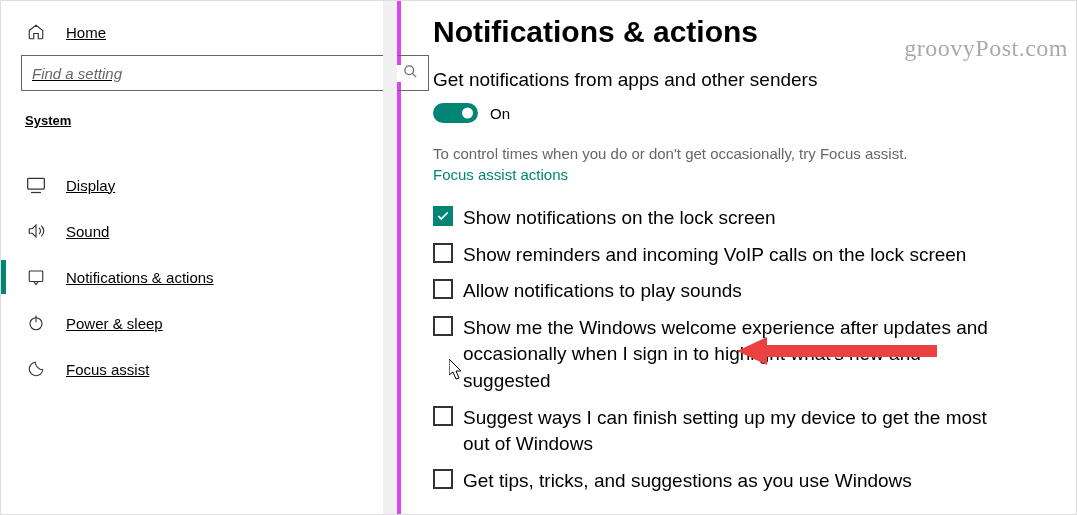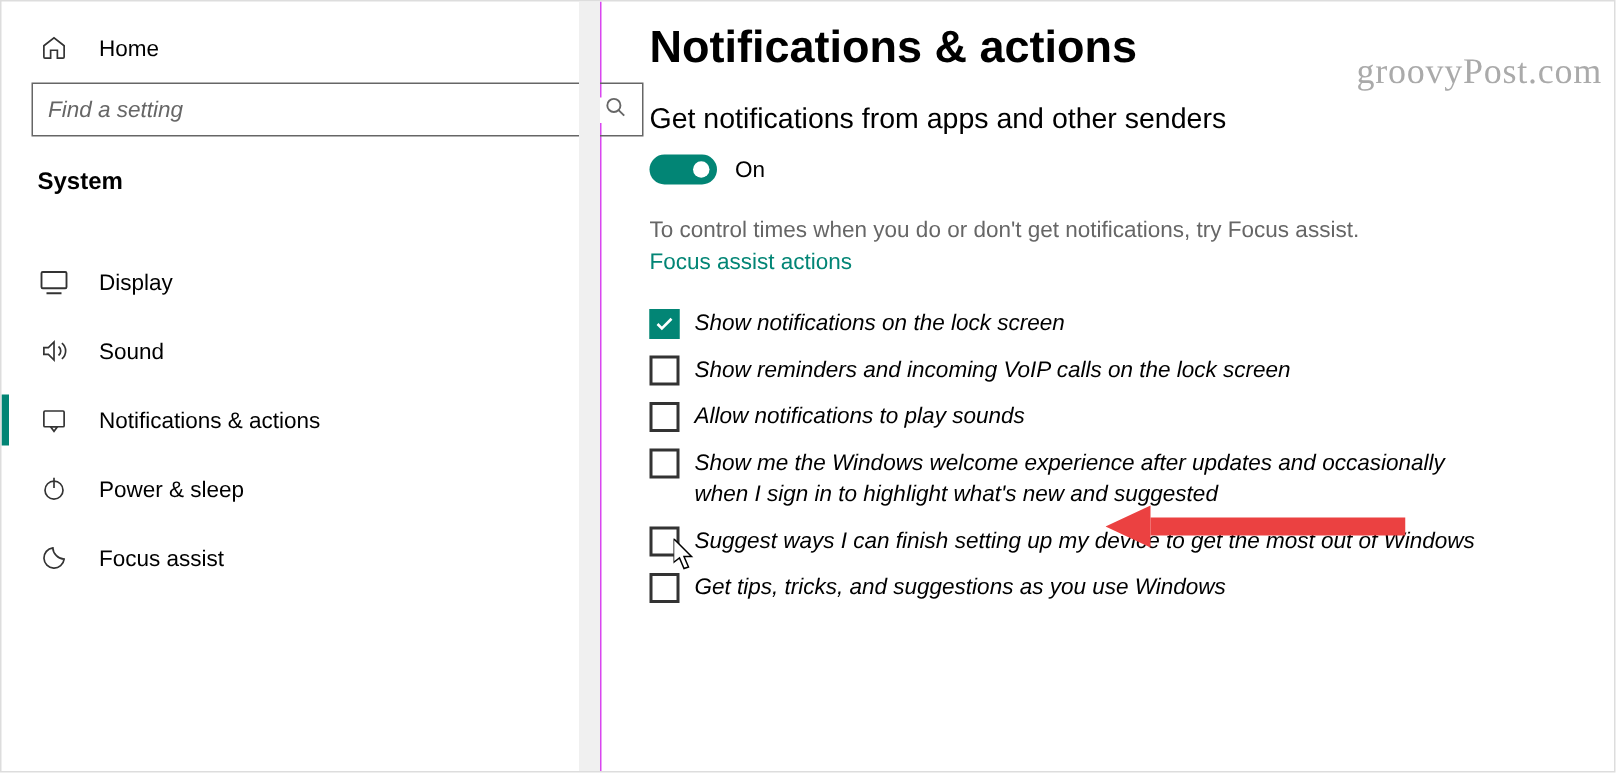--- a/index.html
+++ b/index.html
@@ -15,23 +15,24 @@
     }
     .container {
       display: flex;
       width: 100%;
       height: 100%;
       position: relative;
     }
     .sidebar {
       width: 400px;
       padding: 8px 20px;
-      border-right: 1px solid #d946ef;
+      border-right: 4px solid #d946ef;
       height: 100%;
       position: relative;
+      text-decoration: underline;
     }
     .sidebar-item {
       display: flex;
       align-items: center;
       height: 46px;
       cursor: pointer;
       padding-left: 4px;
     }
     .sidebar-item.active {
       position: relative;
@@ -71,21 +72,21 @@
       outline: none;
       font-size: 15px;
       width: 100%;
     }
     .search-box input::placeholder {
       color: #666;
       font-style: italic;
     }
     .section-header {
       font-weight: 600;
-      font-size: 16px;
+      font-size: 13px;
       margin: 10px 0 24px 4px;
     }
     .content {
       flex: 1;
       padding: 14px 30px 14px 32px;
       overflow-y: auto;
     }
     .page-title {
       font-size: 30px;
       font-weight: 600;
@@ -149,24 +150,23 @@
       display: flex;
       align-items: center;
       justify-content: center;
       margin-top: 1px;
     }
     .checkbox.checked {
       background: #028575;
       border-color: #028575;
     }
     .checkbox-label {
-      font-size: 15px;
+      font-size: 19px;
       line-height: 1.4;
       max-width: 530px;
-      font-style: italic;
     }
     .cursor-overlay {
       position: absolute;
       left: 448px;
       top: 358px;
       pointer-events: none;
     }
     .arrow-overlay {
       position: absolute;
       left: 736px;
@@ -275,21 +275,21 @@
     <div class="scrollbar-track"></div>
   </div>
 
   <div class="content">
     <div class="page-title">Notifications &amp; actions</div>
     <div class="subtext">Get notifications from apps and other senders</div>
     <div class="toggle-row">
       <div class="toggle"></div>
       <span>On</span>
     </div>
-    <div class="help-text">To control times when you do or don't get notifications, try Focus assist.</div>
+    <div class="help-text">To control times when you do or don't get occasionally, try Focus assist.</div>
     <span class="link">Focus assist actions</span>
 
     <div class="checkbox-row">
       <div class="checkbox checked">
         <svg width="14" height="14" viewBox="0 0 24 24" fill="none" stroke="#fff" stroke-width="3">
             <polyline points="4,12 9,17 20,6"></polyline>
           </svg>
       </div>
       <span class="checkbox-label">Show notifications on the lock screen</span>
     </div>

